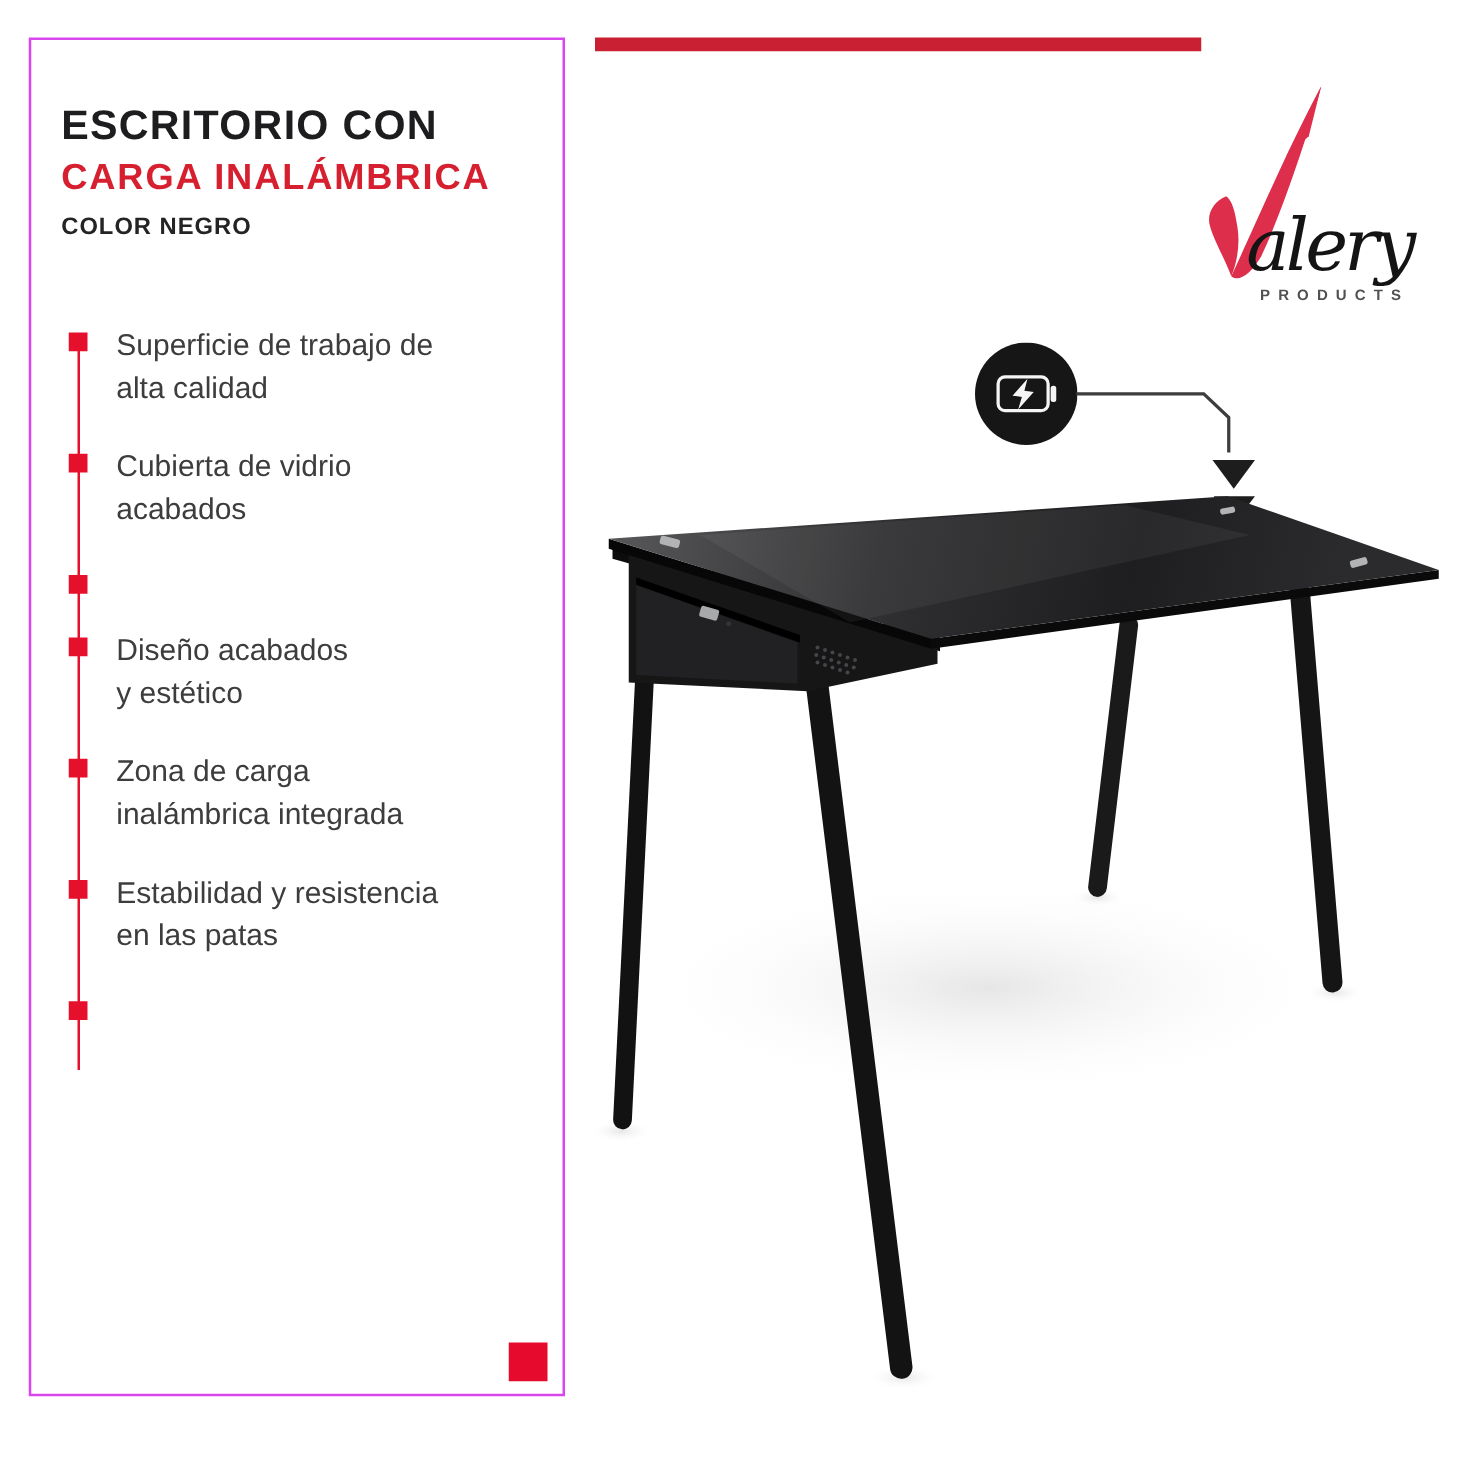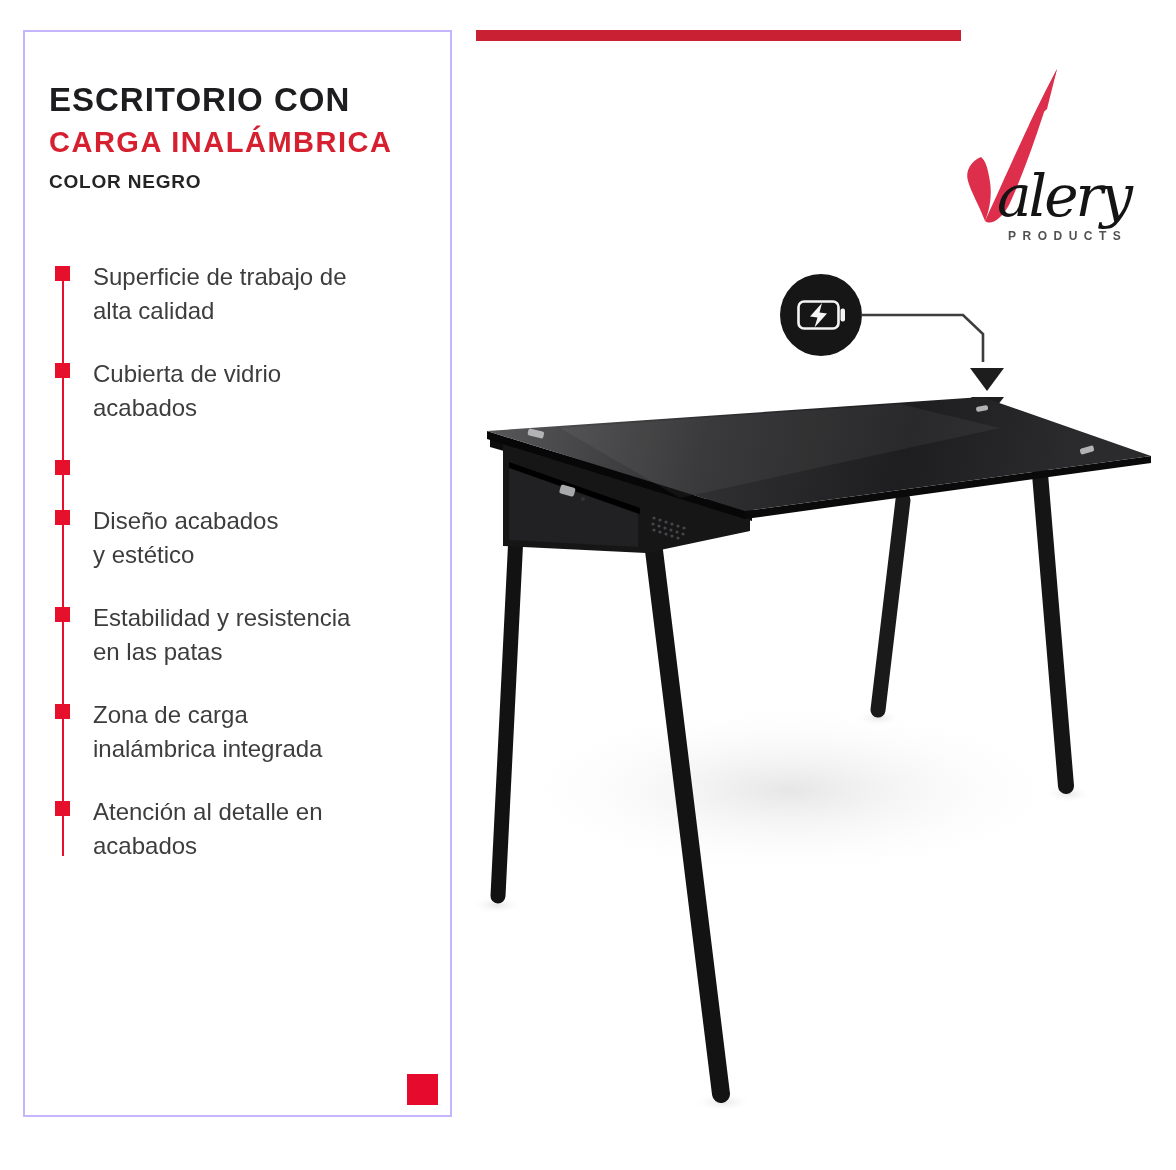--- a/index.html
+++ b/index.html
@@ -1,21 +1,21 @@
 <!DOCTYPE html>
 <html><head>
 <meta charset="utf-8">
 <style>
   html,body{margin:0;padding:0;background:#ffffff;}
   .page{position:relative;width:1176px;height:1170px;background:#ffffff;overflow:hidden;
         font-family:"Liberation Sans", sans-serif;}
 
   
   .info-panel{position:absolute;left:23px;top:30px;width:429px;height:1087px;
-              border:2px solid #c4b5fd;box-sizing:border-box;background:#ffffff;}
+              border:2px solid #d946ef;box-sizing:border-box;background:#ffffff;}
   .title-block{position:absolute;left:24px;top:48px;}
   .title-1{font-size:33px;font-weight:bold;color:#1d1d1f;letter-spacing:1px;line-height:40px;}
   .title-2{font-size:29px;font-weight:bold;color:#d7202f;letter-spacing:1.5px;line-height:40px;margin-top:2px;}
   .title-3{font-size:19px;font-weight:bold;color:#242424;letter-spacing:0.8px;margin-top:9px;}
 
   .features{position:absolute;left:30px;top:228px;width:380px;}
   .rail{position:absolute;left:37px;top:240px;width:2px;height:584px;background:#e6102d;}
   .feature-item{display:flex;align-items:flex-start;margin-bottom:29px;position:relative;}
   .bullet{width:15px;height:15px;background:#e6102d;margin-top:6px;flex:0 0 auto;}
   .feature-text{margin-left:23px;width:330px;font-size:24px;color:#3d3d3d;line-height:34px;}
@@ -76,37 +76,33 @@
       <div class="feature-item">
         <div class="bullet"></div>
         <div class="feature-text">
           <span>Diseño acabados</span>
           <span>y estético</span>
         </div>
       </div>
       <div class="feature-item">
         <div class="bullet"></div>
         <div class="feature-text">
+          <span>Zona de carga</span>
+          <span>inalámbrica integrada</span>
+        </div>
+      </div>
+      <div class="feature-item">
+        <div class="bullet"></div>
+        <div class="feature-text">
           <span>Estabilidad y resistencia</span>
           <span>en las patas</span>
         </div>
       </div>
       <div class="feature-item">
         <div class="bullet"></div>
-        <div class="feature-text">
-          <span>Zona de carga</span>
-          <span>inalámbrica integrada</span>
-        </div>
-      </div>
-      <div class="feature-item">
-        <div class="bullet"></div>
-        <div class="feature-text">
-          <span>Atención al detalle en</span>
-          <span>acabados</span>
-        </div>
       </div>
     </div>
 
     <div class="corner-square"></div>
   </div>
 
   <div class="top-bar"></div>
 
   <div class="brand">
     <svg class="brand-v" width="110" height="170" viewBox="0 0 110 170">

